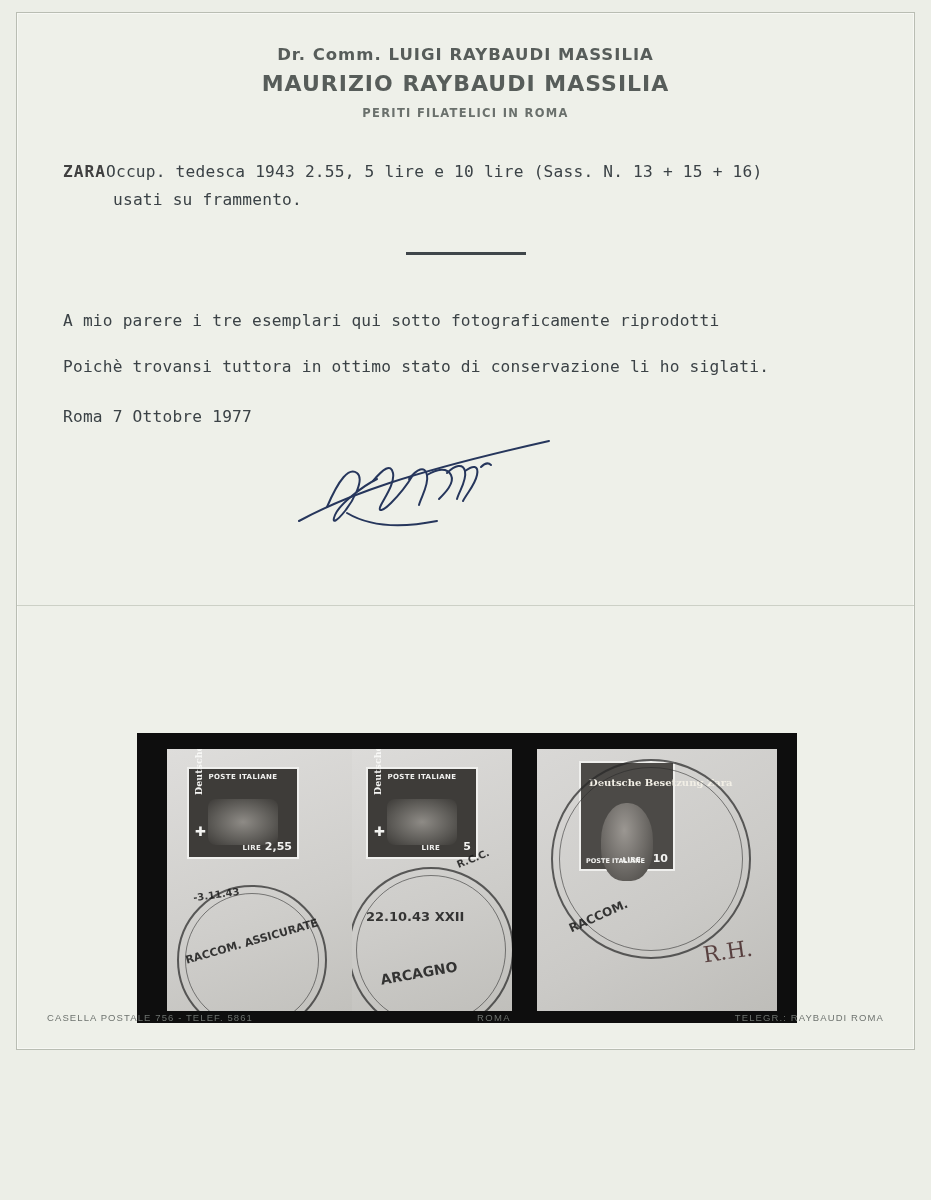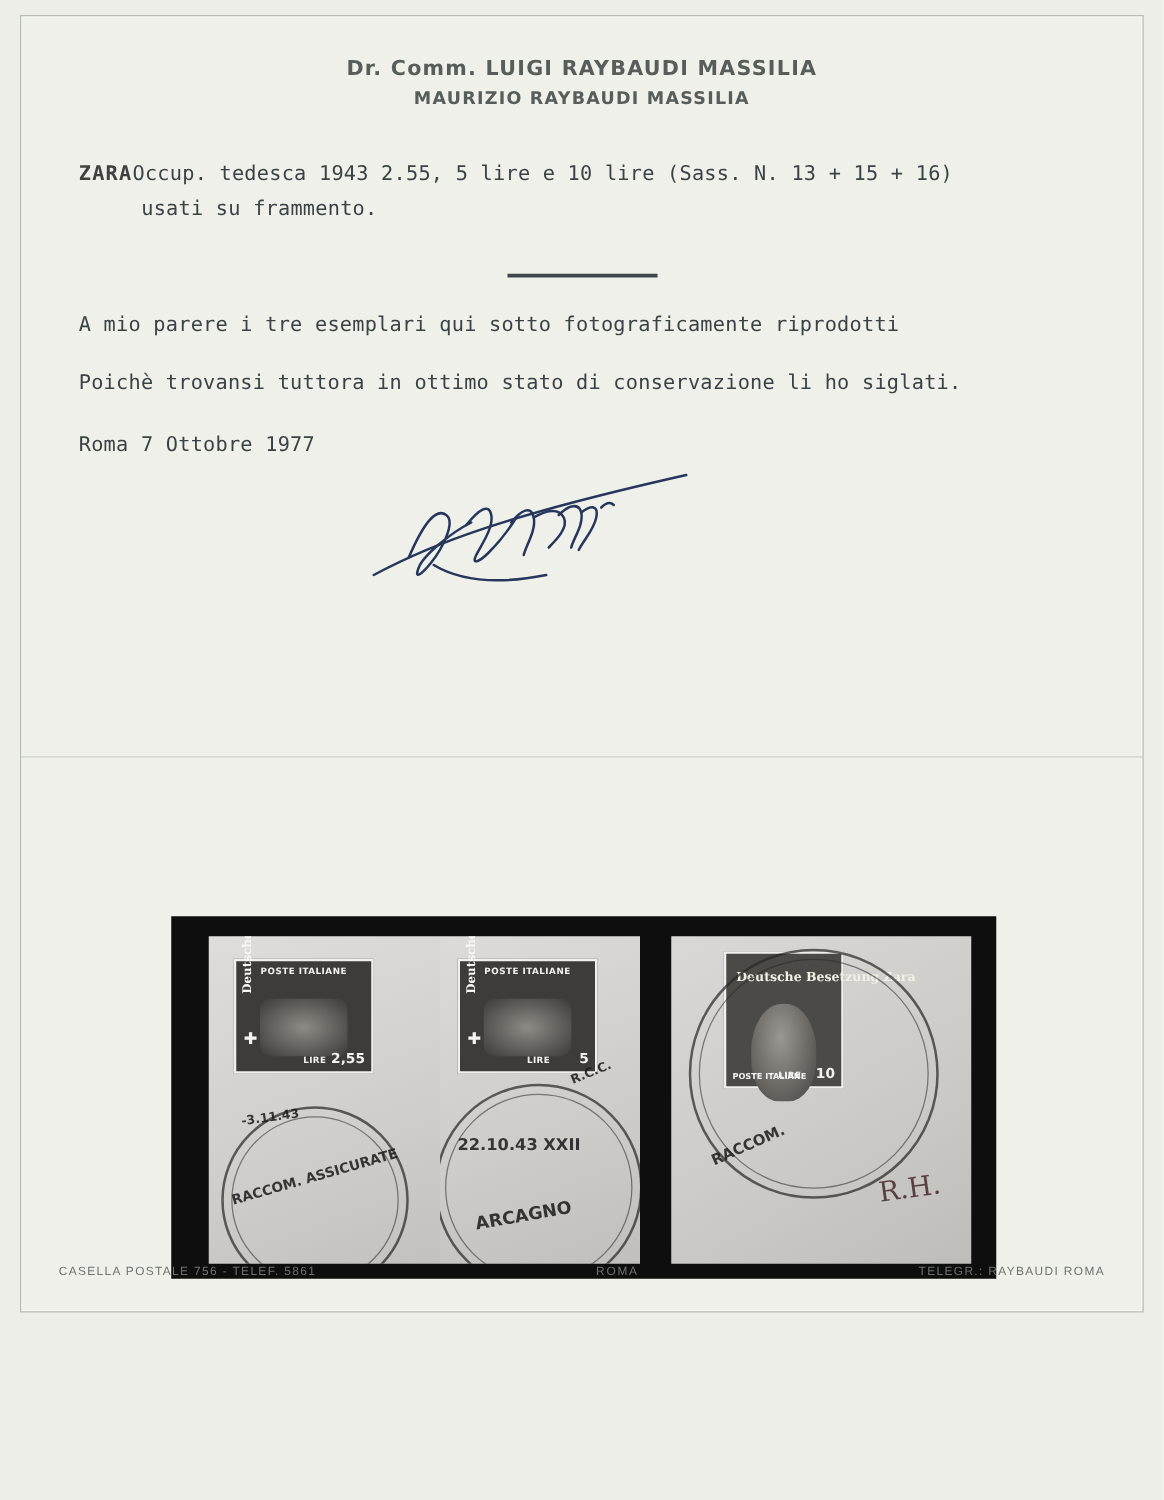--- a/index.html
+++ b/index.html
@@ -52,21 +52,21 @@
   }
   .header .line1 {
     font-family: "DejaVu Sans", sans-serif;
     font-size: 16.5px;
     letter-spacing: 1.0px;
     font-weight: 700;
     color: #575d5a;
   }
   .header .line2 {
     font-family: "DejaVu Sans", sans-serif;
-    font-size: 14px;
+    font-size: 22px;
     letter-spacing: 1.0px;
     font-weight: 700;
     margin-top: 7px;
     color: #575d5a;
   }
   .header .line3 {
     font-family: "DejaVu Sans", sans-serif;
     font-size: 11.5px;
     letter-spacing: 1.3px;
     font-weight: 700;
@@ -100,21 +100,21 @@
     text-align: center;
   }
   .divider {
     display: inline-block;
     width: 120px;
     height: 3px;
     background: #3f464a;
   }
 
   .para2 {
-    margin-top: 15px;
+    margin-top: 43px;
   }
   .para3 {
     margin-top: 18px;
   }
   .date-line {
     margin-top: 22px;
   }
 
   
   .signature {
@@ -294,20 +294,21 @@
 <body>
 
 <div class="page">
   <div class="sheet">
 
     <div class="fold"></div>
 
     <div class="header">
       <div class="line1">Dr. Comm. LUIGI RAYBAUDI MASSILIA</div>
       <div class="line2">MAURIZIO RAYBAUDI MASSILIA</div>
+      <div class="line3">PERITI FILATELICI IN ROMA</div>
     </div>
 
     <div class="body-text">
 
       <div>
         <div class="para-line"><span class="zara">ZARA</span><span>Occup. tedesca 1943 2.55, 5 lire e 10 lire (Sass. N. 13 + 15 + 16)</span></div>
         <div class="para-line"><span class="indent"></span><span>usati su frammento.</span></div>
       </div>
 
       <div class="divider-wrap">

